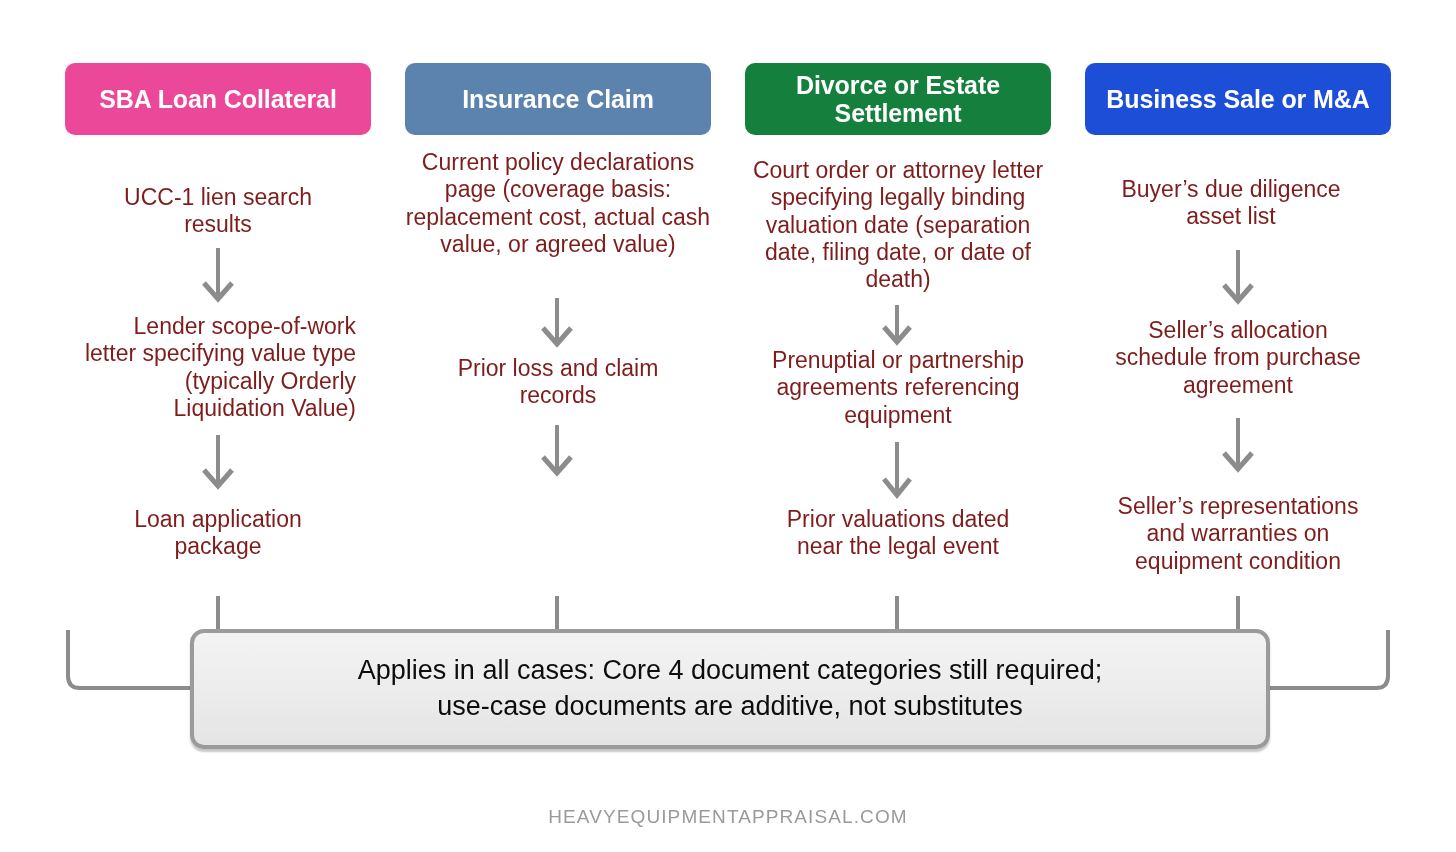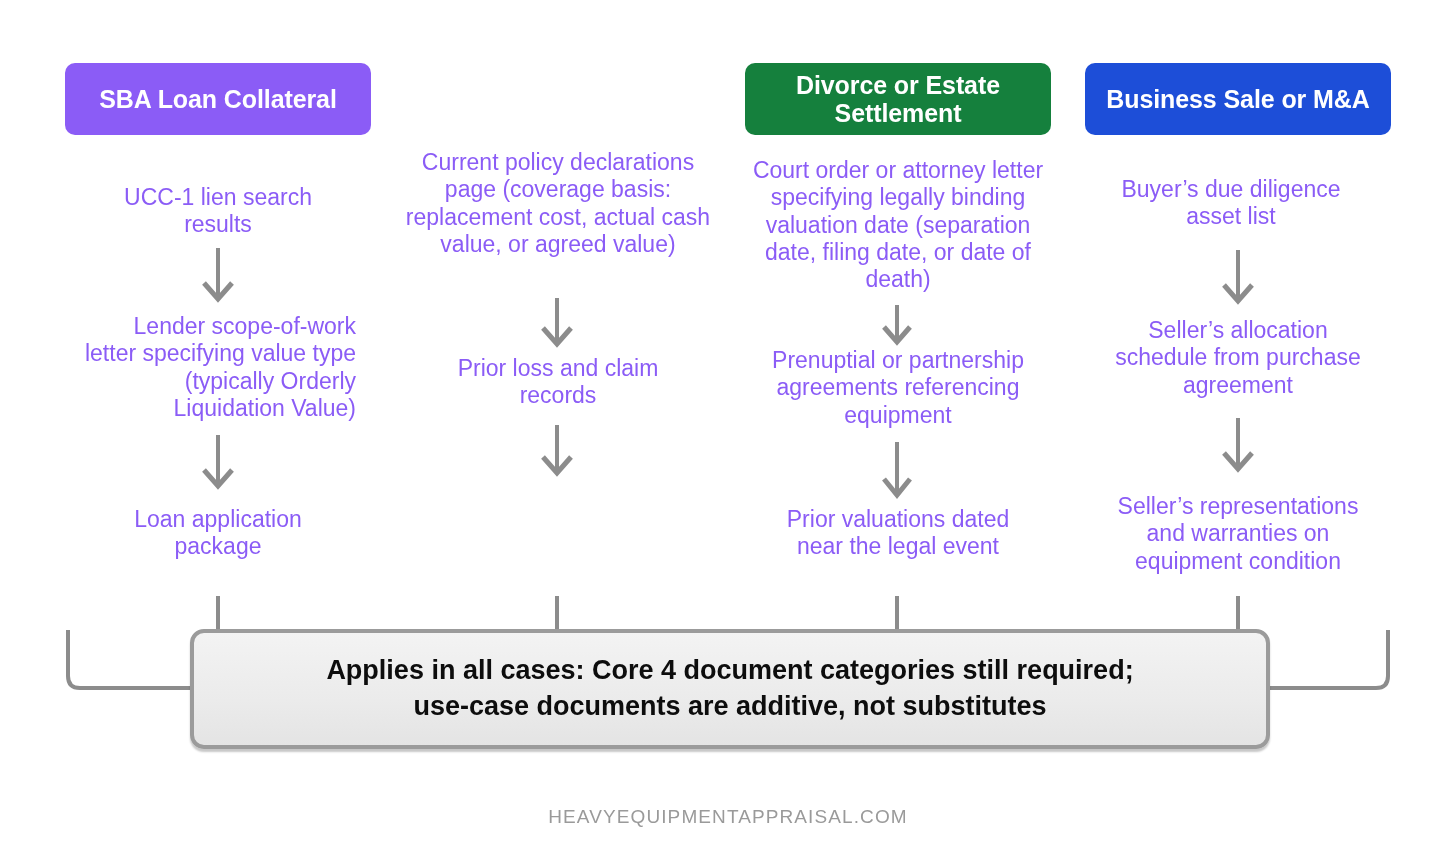--- a/index.html
+++ b/index.html
@@ -43,21 +43,21 @@
     line-height: 1.12;
     padding: 6px 10px;
     box-sizing: border-box;
     letter-spacing: -0.1px;
   }
 
   
   .step {
     position: absolute;
     text-align: center;
-    color: #8b5cf6;
+    color: #7f1d1d;
     font-size: 23px;
     line-height: 1.19;
     box-sizing: border-box;
   }
 
   
   .summary-box {
     position: absolute;
     left: 190px;
     top: 629px;
@@ -68,21 +68,21 @@
     border-radius: 14px;
     box-sizing: border-box;
     display: flex;
     align-items: center;
     justify-content: center;
     box-shadow: 0 3px 2px rgba(0,0,0,0.22);
     z-index: 3;
   }
   .summary-text {
     text-align: center;
-    font-weight: bold;
+    font-weight: normal;
     font-size: 27px;
     line-height: 1.32;
     color: #0d0d0d;
     padding: 0 22px;
   }
 
   
   .footer {
     position: absolute;
     left: 0;
@@ -142,33 +142,36 @@
       <line x1="557" y1="596" x2="557" y2="634"></line>
       <line x1="897" y1="596" x2="897" y2="634"></line>
       <line x1="1238" y1="596" x2="1238" y2="634"></line>
 
       <path d="M 68 630 L 68 676 Q 68 688 80 688 L 196 688" stroke-width="4"></path>
 
       <path d="M 1388 630 L 1388 676 Q 1388 688 1376 688 L 1264 688" stroke-width="4"></path>
     </g>
   </svg>
 
-  <div class="col-header" style="left:65px; top:63px; width:306px; height:72px; background:#8b5cf6;">
+  <div class="col-header" style="left:65px; top:63px; width:306px; height:72px; background:#ec4899;">
     <span>SBA Loan Collateral</span>
   </div>
   <div class="step" style="left:88px; top:168px; width:260px;margin-top:16px;">
     <span>UCC-1 lien search results</span>
   </div>
   <div class="step" style="left:80px; top:313px; width:276px;text-align:right;">
     <span>Lender scope-of-work letter specifying value type (typically Orderly Liquidation Value)</span>
   </div>
   <div class="step" style="left:88px; top:506px; width:260px;">
     <span>Loan application package</span>
   </div>
 
+  <div class="col-header" style="left:405px; top:63px; width:306px; height:72px; background:#5b83ad;">
+    <span>Insurance Claim</span>
+  </div>
   <div class="step" style="left:404px; top:149px; width:308px;">
     <span>Current policy declarations page (coverage basis: replacement cost, actual cash value, or agreed value)</span>
   </div>
   <div class="step" style="left:427px; top:355px; width:262px;">
     <span>Prior loss and claim records</span>
   </div>
 
   <div class="col-header" style="left:745px; top:63px; width:306px; height:72px; background:#15803d;">
     <span>Divorce or Estate Settlement</span>
   </div>

